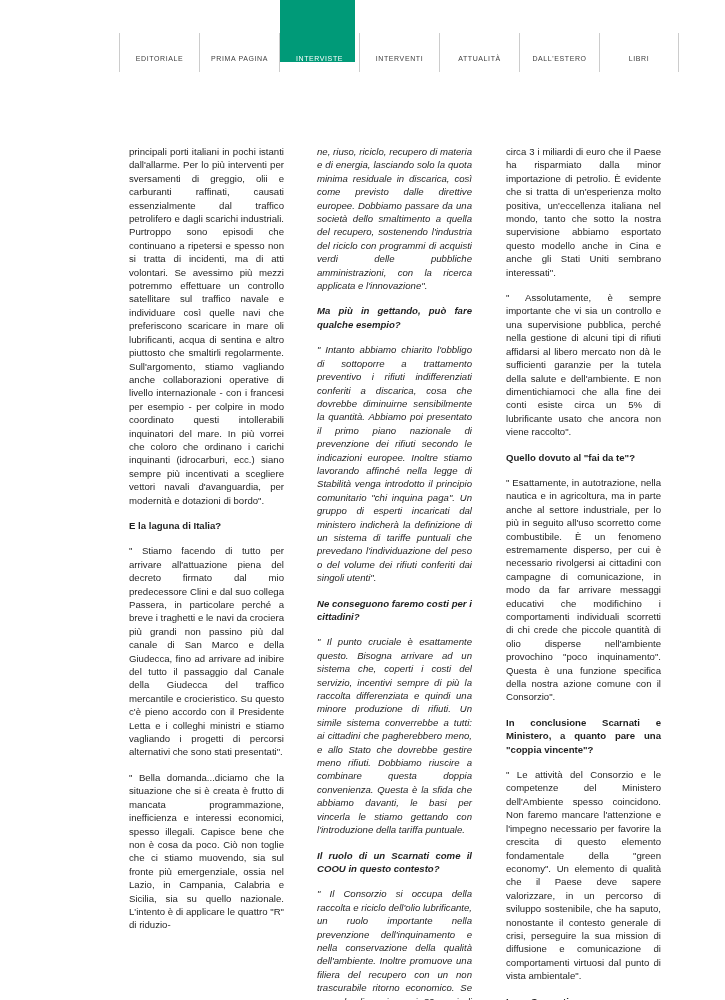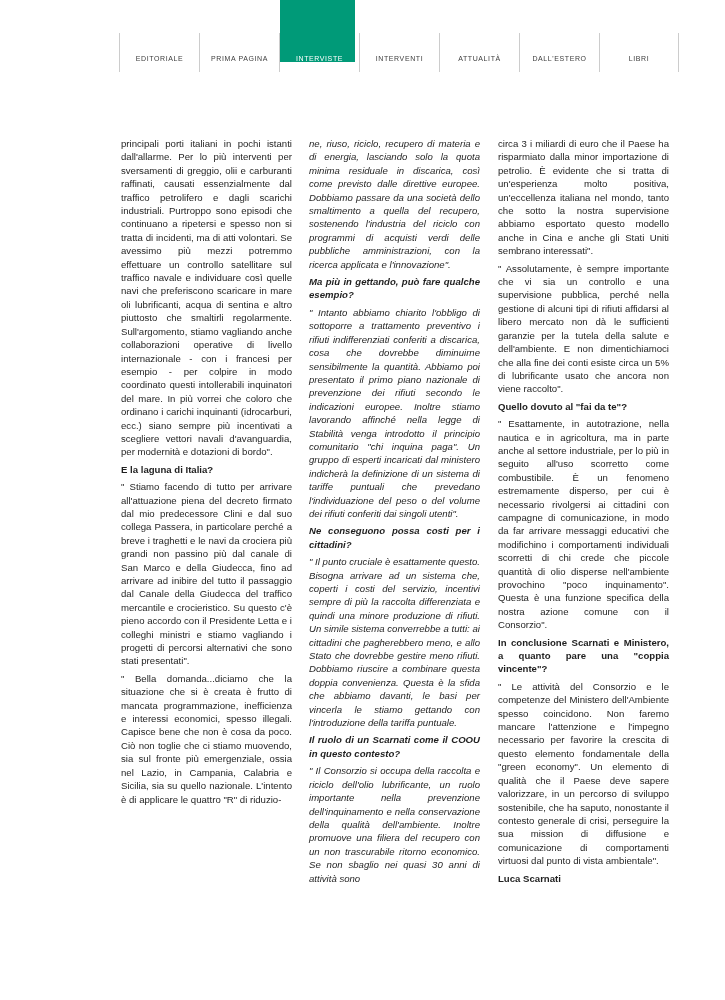--- a/index.html
+++ b/index.html
@@ -65,21 +65,21 @@
     width: 179px;
     font-size: 9.6px;
     line-height: 13.4px;
     color: #1f1f1f;
     text-align: justify;
   }
   .col-1 { left: 117px; }
   .col-2 { left: 305px; font-style: italic; }
   .col-3 { left: 494px; }
   .column p {
-    margin: 4px;
+    margin: 12px;
   }
   .column .question {
     font-weight: bold;
   }
   .column .byline {
     font-weight: bold;
   }
 </style>
 </head>
 <body>
@@ -113,21 +113,21 @@
   <div class="column col-1">
       <p class="paragraph">principali porti italiani in pochi istanti dall'allarme. Per lo più interventi per sversamenti di greggio, olii e carburanti raffinati, causati essenzialmente dal traffico petrolifero e dagli scarichi industriali. Purtroppo sono episodi che continuano a ripetersi e spesso non si tratta di incidenti, ma di atti volontari. Se avessimo più mezzi potremmo effettuare un controllo satellitare sul traffico navale e individuare così quelle navi che preferiscono scaricare in mare oli lubrificanti, acqua di sentina e altro piuttosto che smaltirli regolarmente. Sull'argomento, stiamo vagliando anche collaborazioni operative di livello internazionale - con i francesi per esempio - per colpire in modo coordinato questi intollerabili inquinatori del mare. In più vorrei che coloro che ordinano i carichi inquinanti (idrocarburi, ecc.) siano sempre più incentivati a scegliere vettori navali d'avanguardia, per modernità e dotazioni di bordo".</p>
       <p class="question">E la laguna di Italia?</p>
       <p class="paragraph">" Stiamo facendo di tutto per arrivare all'attuazione piena del decreto firmato dal mio predecessore Clini e dal suo collega Passera, in particolare perché a breve i traghetti e le navi da crociera più grandi non passino più dal canale di San Marco e della Giudecca, fino ad arrivare ad inibire del tutto il passaggio dal Canale della Giudecca del traffico mercantile e crocieristico. Su questo c'è pieno accordo con il Presidente Letta e i colleghi ministri e stiamo vagliando i progetti di percorsi alternativi che sono stati presentati".</p>
       <p class="paragraph">" Bella domanda...diciamo che la situazione che si è creata è frutto di mancata programmazione, inefficienza e interessi economici, spesso illegali. Capisce bene che non è cosa da poco. Ciò non toglie che ci stiamo muovendo, sia sul fronte più emergenziale, ossia nel Lazio, in Campania, Calabria e Sicilia, sia su quello nazionale. L'intento è di applicare le quattro "R" di riduzio-</p>
     </div>
   <div class="column col-2">
       <p class="paragraph">ne, riuso, riciclo, recupero di materia e di energia, lasciando solo la quota minima residuale in discarica, così come previsto dalle direttive europee. Dobbiamo passare da una società dello smaltimento a quella del recupero, sostenendo l'industria del riciclo con programmi di acquisti verdi delle pubbliche amministrazioni, con la ricerca applicata e l'innovazione".</p>
       <p class="question">Ma più in gettando, può fare qualche esempio?</p>
       <p class="paragraph">" Intanto abbiamo chiarito l'obbligo di sottoporre a trattamento preventivo i rifiuti indifferenziati conferiti a discarica, cosa che dovrebbe diminuirne sensibilmente la quantità. Abbiamo poi presentato il primo piano nazionale di prevenzione dei rifiuti secondo le indicazioni europee. Inoltre stiamo lavorando affinché nella legge di Stabilità venga introdotto il principio comunitario "chi inquina paga". Un gruppo di esperti incaricati dal ministero indicherà la definizione di un sistema di tariffe puntuali che prevedano l'individuazione del peso o del volume dei rifiuti conferiti dai singoli utenti".</p>
-      <p class="question">Ne conseguono possa costi per i cittadini?</p>
+      <p class="question">Ne conseguono faremo costi per i cittadini?</p>
       <p class="paragraph">" Il punto cruciale è esattamente questo. Bisogna arrivare ad un sistema che, coperti i costi del servizio, incentivi sempre di più la raccolta differenziata e quindi una minore produzione di rifiuti. Un simile sistema converrebbe a tutti: ai cittadini che pagherebbero meno, e allo Stato che dovrebbe gestire meno rifiuti. Dobbiamo riuscire a combinare questa doppia convenienza. Questa è la sfida che abbiamo davanti, le basi per vincerla le stiamo gettando con l'introduzione della tariffa puntuale.</p>
       <p class="question">Il ruolo di un Scarnati come il COOU in questo contesto?</p>
       <p class="paragraph">" Il Consorzio si occupa della raccolta e riciclo dell'olio lubrificante, un ruolo importante nella prevenzione dell'inquinamento e nella conservazione della qualità dell'ambiente. Inoltre promuove una filiera del recupero con un non trascurabile ritorno economico. Se non sbaglio nei quasi 30 anni di attività sono</p>
     </div>
   <div class="column col-3">
       <p class="paragraph">circa 3 i miliardi di euro che il Paese ha risparmiato dalla minor importazione di petrolio. È evidente che si tratta di un'esperienza molto positiva, un'eccellenza italiana nel mondo, tanto che sotto la nostra supervisione abbiamo esportato questo modello anche in Cina e anche gli Stati Uniti sembrano interessati".</p>
       <p class="paragraph">" Assolutamente, è sempre importante che vi sia un controllo e una supervisione pubblica, perché nella gestione di alcuni tipi di rifiuti affidarsi al libero mercato non dà le sufficienti garanzie per la tutela della salute e dell'ambiente. E non dimentichiamoci che alla fine dei conti esiste circa un 5% di lubrificante usato che ancora non viene raccolto".</p>
       <p class="question">Quello dovuto al "fai da te"?</p>
       <p class="paragraph">" Esattamente, in autotrazione, nella nautica e in agricoltura, ma in parte anche al settore industriale, per lo più in seguito all'uso scorretto come combustibile. È un fenomeno estremamente disperso, per cui è necessario rivolgersi ai cittadini con campagne di comunicazione, in modo da far arrivare messaggi educativi che modifichino i comportamenti individuali scorretti di chi crede che piccole quantità di olio disperse nell'ambiente provochino "poco inquinamento". Questa è una funzione specifica della nostra azione comune con il Consorzio".</p>
       <p class="question">In conclusione Scarnati e Ministero, a quanto pare una "coppia vincente"?</p>

